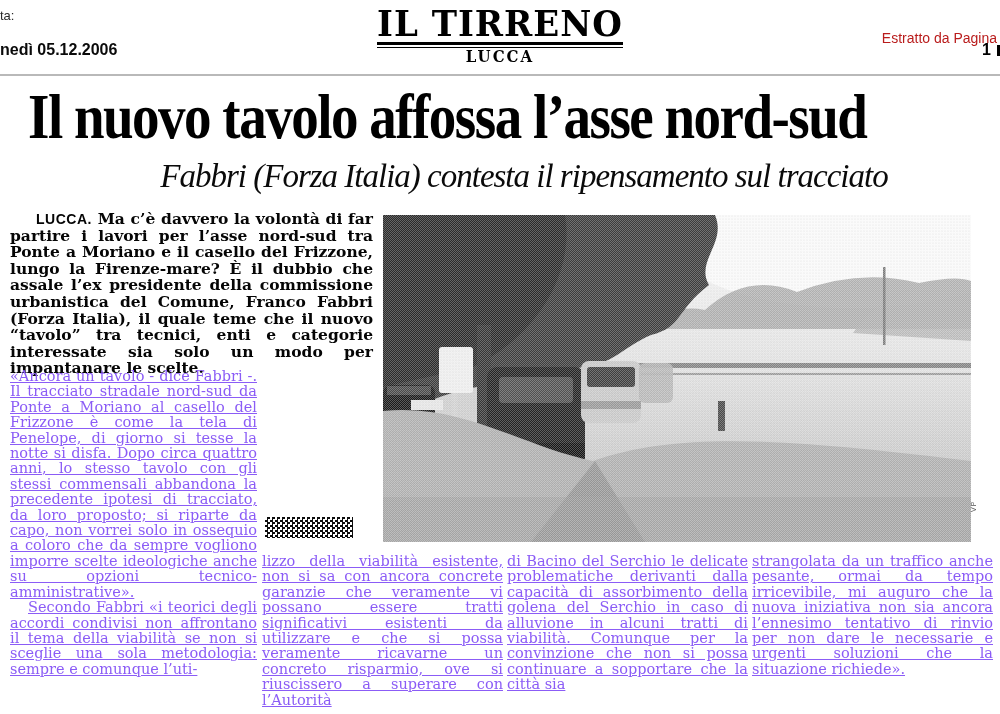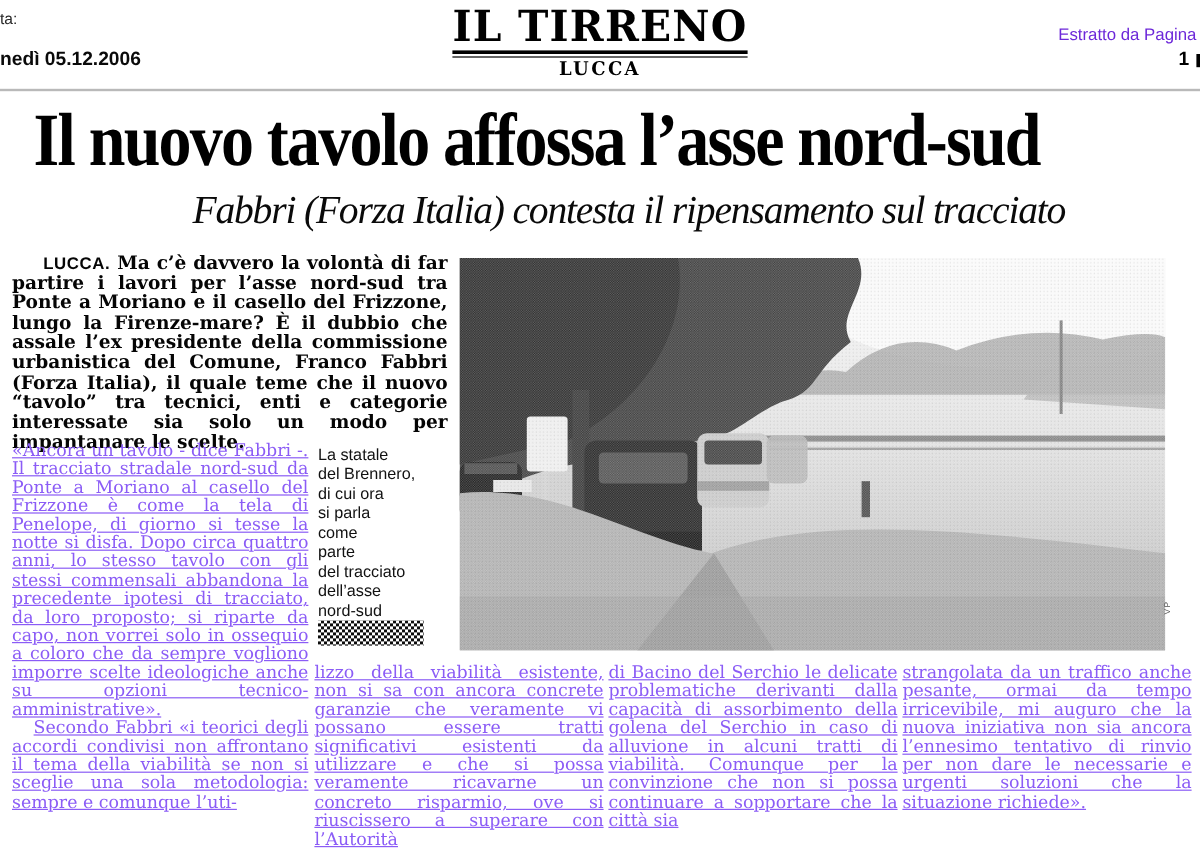--- a/index.html
+++ b/index.html
@@ -2,21 +2,21 @@
 <html lang="it"><head>
 <meta charset="utf-8">
 <style>
   html,body{margin:0;padding:0;background:#fff;}
   #page{position:relative;width:1000px;height:714px;background:#ffffff;overflow:hidden;
         font-family:"Liberation Sans",sans-serif;color:#000;}
 
   
   .meta-label{position:absolute;top:8px;left:0;font:13px/15px "Liberation Sans",sans-serif;color:#2a2a2a;}
   .meta-date{position:absolute;top:41px;left:0;font:bold 16px/18px "Liberation Sans",sans-serif;color:#0a0a0a;}
-  .extract-label{position:absolute;top:20px;right:3px;font:14px/16px "Liberation Sans",sans-serif;color:#6d28d9;padding-left:23px;}
+  .extract-label{position:absolute;top:30px;right:3px;font:14px/16px "Liberation Sans",sans-serif;color:#b91c1c;padding-left:23px;}
   .page-number{position:absolute;top:41px;right:9px;font:bold 16px/18px "Liberation Sans",sans-serif;}
   .page-number-sliver{position:absolute;top:45px;right:0;width:3px;height:11px;background:#000;}
 
   
   .masthead{position:absolute;top:5px;left:0;right:0;text-align:center;}
   .masthead-inner{display:inline-block;}
   .mast-title{font:bold 34px/36px "DejaVu Serif",serif;letter-spacing:1px;transform:scaleY(1.05);}
   .mast-rule-thick{height:3px;background:#000;margin-top:1px;}
   .mast-rule-thin{height:1px;background:#000;margin-top:2px;}
   .mast-edition{font:bold 15px/16px "DejaVu Serif",serif;letter-spacing:2px;margin-top:1px;transform:scaleY(1.05);}
@@ -83,29 +83,20 @@
 
   <div class="lead">
     <p><span class="dateline">LUCCA.</span><span> Ma c’è davvero la volontà di far partire i lavori per l’asse nord-sud tra Ponte a Moriano e il casello del Frizzone, lungo la Firenze-mare? È il dubbio che assale l’ex presidente della commissione urbanistica del Comune, Franco Fabbri (Forza Italia), il quale teme che il nuovo “tavolo” tra tecnici, enti e categorie interessate sia solo un modo per impantanare le scelte.</span></p>
   </div>
 
   <div class="bodycol col1">
     <p>«Ancora un tavolo - dice Fabbri -. Il tracciato stradale nord-sud da Ponte a Moriano al casello del Frizzone è come la tela di Penelope, di giorno si tesse la notte si disfa. Dopo circa quattro anni, lo stesso tavolo con gli stessi commensali abbandona la precedente ipotesi di tracciato, da loro proposto; si riparte da capo, non vorrei solo in ossequio a coloro che da sempre vogliono imporre scelte ideologiche anche su opzioni tecnico-amministrative».</p>
     <p>Secondo Fabbri «i teorici degli accordi condivisi non affrontano il tema della viabilità se non si sceglie una sola metodologia: sempre e comunque l’uti-</p>
   </div>
 
-  <div class="caption">La statale
-del Brennero,
-di cui ora
-si parla
-come
-parte
-del tracciato
-dell’asse
-nord-sud</div>
   <div class="caption-fill"></div>
 
   <svg class="photo" viewBox="0 0 588 327" preserveAspectRatio="none">
     <defs>
       <linearGradient id="skyg" x1="0" y1="0" x2="0" y2="1">
         <stop offset="0" stop-color="#f8f8f8"></stop>
         <stop offset="0.45" stop-color="#e2e2e2"></stop>
         <stop offset="1" stop-color="#b7b7b7"></stop>
       </linearGradient>
       <pattern id="ht" width="2" height="2" patternUnits="userSpaceOnUse">

